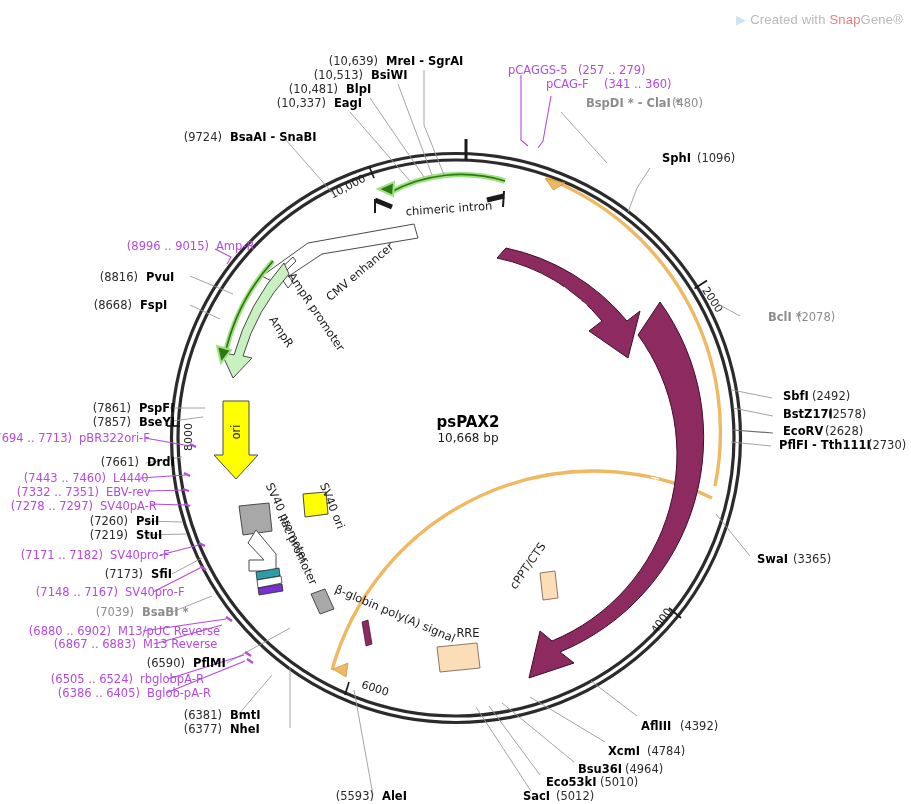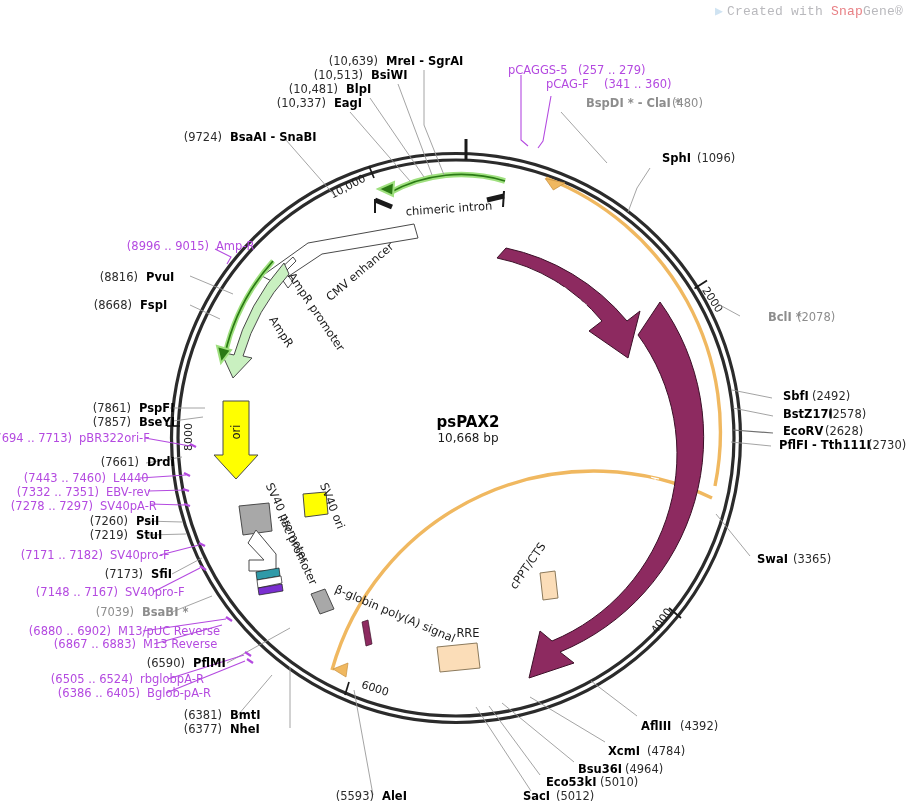--- a/index.html
+++ b/index.html
@@ -1,21 +1,21 @@
 <!DOCTYPE html>
 <html><head>
 <meta charset="utf-8">
 <style>
   html,body{margin:0;padding:0;background:#ffffff;}
   body{width:911px;height:804px;position:relative;overflow:hidden;
        font-family:"DejaVu Sans","Liberation Sans",sans-serif;
        -webkit-font-smoothing:antialiased;}
   #map{position:absolute;left:0;top:0;width:911px;height:804px;}
-  .wm{position:absolute;right:8px;top:3px;font-size:13px;color:#b9b9bd;
-      letter-spacing:.2px;white-space:nowrap;font-family:Liberation Mono, monospace;}
+  .wm{position:absolute;right:8px;top:12px;font-size:13px;color:#b9b9bd;
+      letter-spacing:.2px;white-space:nowrap;font-family:Liberation Sans, sans-serif;}
   .wm .snap{color:#e87f84;}
   .wm .gene{color:#b9b9bd;}
   .wm .tri{display:inline-block;color:#cfe3f2;margin-right:4px;font-size:13px;}
   text{dominant-baseline:middle;}
   .lbl-enz{font-weight:bold;font-size:11.5px;fill:#000000;font-family:"DejaVu Sans","Liberation Sans",sans-serif;}
   .lbl-pos{font-size:11.5px;fill:#2b2b2b;font-family:"DejaVu Sans","Liberation Sans",sans-serif;}
   .lbl-enz-g{font-weight:bold;font-size:11.5px;fill:#8d8d8d;}
   .lbl-pos-g{font-size:11.5px;fill:#8d8d8d;}
   .lbl-prim{font-size:11.5px;fill:#b44ae0;font-family:"DejaVu Sans","Liberation Sans",sans-serif;}
   .feat-lbl{font-size:11.5px;fill:#1a1a1a;font-family:"DejaVu Sans","Liberation Sans",sans-serif;}

